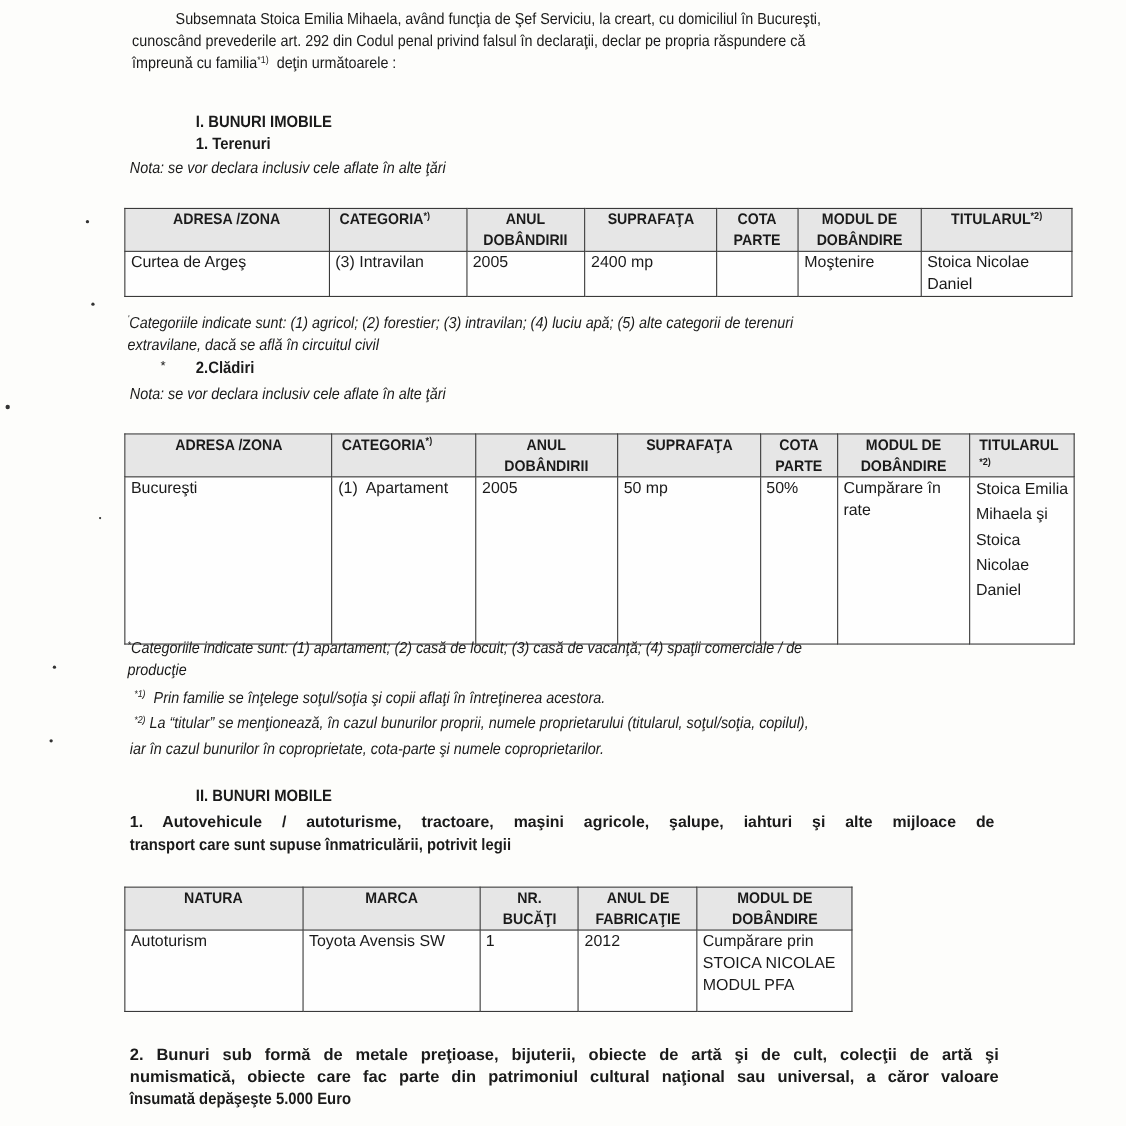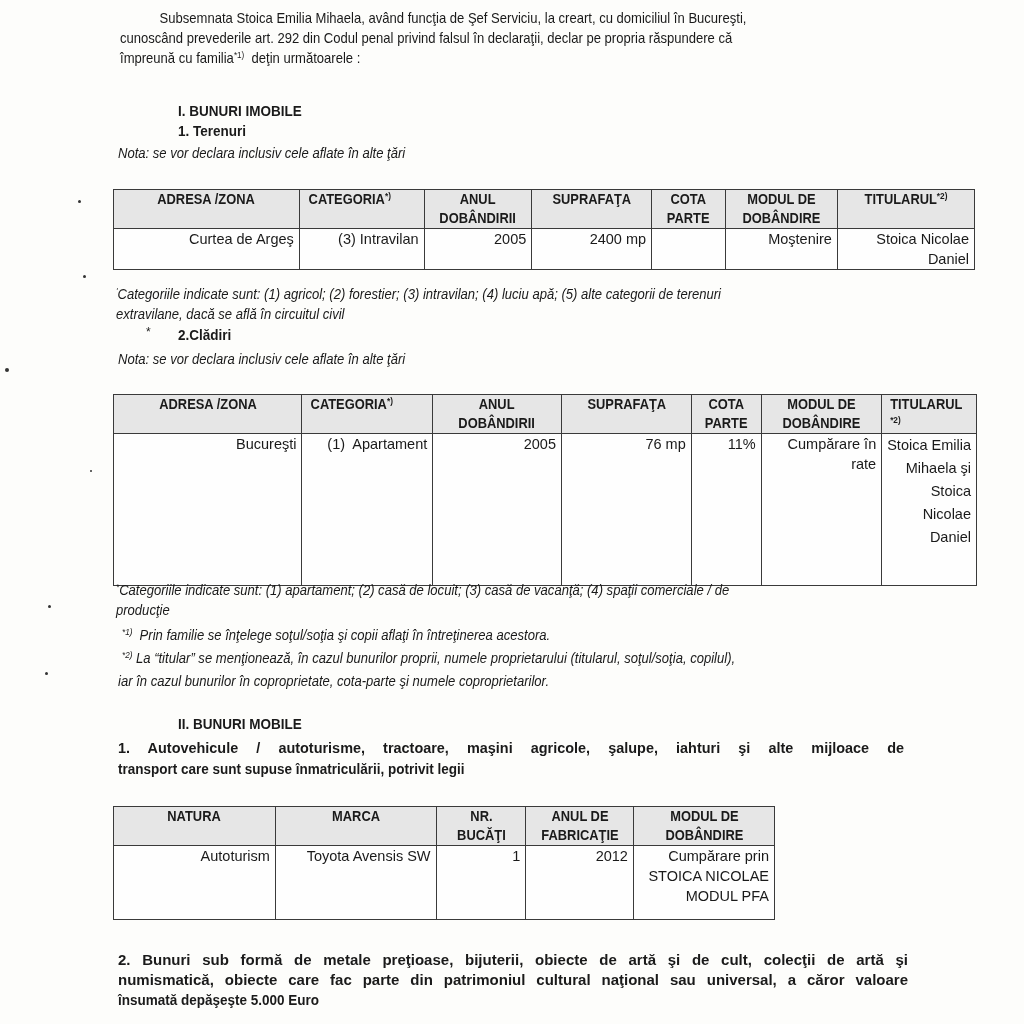--- a/index.html
+++ b/index.html
@@ -24,21 +24,21 @@
   table.doc {
     position: absolute; border-collapse: collapse;
     font-size: 14.5px; line-height: 20px;
   }
   table.doc th, table.doc td {
     border: 1.5px solid #3a3a3a; padding: 0 5px; vertical-align: top;
   }
   table.doc th {
     background: #e6e6e6; font-weight: bold; text-align: center; font-size: 14px; line-height: 19px;
   }
-  table.doc td { background: #fefefe; text-align: right; }
+  table.doc td { background: #fefefe; text-align: left; }
   table.doc th .sc { display: inline-block; transform: scaleX(0.92); }
   .center td { text-align: center; vertical-align: middle; }
 
   .speck { position: absolute; background: #333; border-radius: 50%; }
 </style>
 </head>
 <body>
 
 <div class="page">
 
@@ -109,22 +109,22 @@
       <th><span class="sc"><span>ANUL</span><br><span>DOBÂNDIRII</span></span></th>
       <th><span class="sc">SUPRAFAŢA</span></th>
       <th><span class="sc"><span>COTA</span><br><span>PARTE</span></span></th>
       <th><span class="sc"><span>MODUL DE</span><br><span>DOBÂNDIRE</span></span></th>
       <th style="text-align:left"><span class="sc"><span>TITULARUL</span><br><sup>*2)</sup></span></th>
     </tr>
     <tr style="height:152px;">
       <td>Bucureşti</td>
       <td style="white-space:pre">(1)  Apartament</td>
       <td>2005</td>
-      <td>76 mp</td>
-      <td>11%</td>
+      <td>50 mp</td>
+      <td>50%</td>
       <td>Cumpărare în rate</td>
       <td style="line-height:23px;">Stoica Emilia Mihaela şi Stoica Nicolae Daniel</td>
     </tr>
   </tbody>
     </table>
 
   <div class="abs txt ital narrow" style="left:116px; top:580px; width:930px;">
     <div><sup>*</sup><span>Categoriile indicate sunt: (1) apartament; (2) casă de locuit; (3) casă de vacanţă; (4) spaţii comerciale / de</span></div>
     <div>producţie</div>
   </div>

